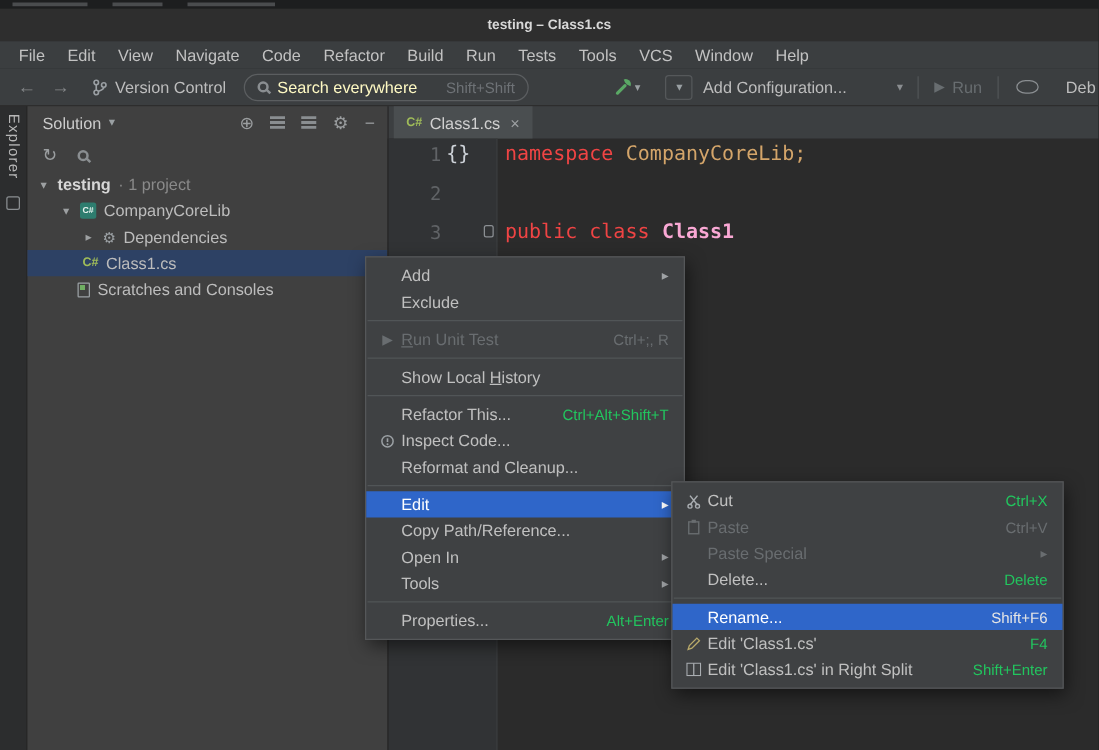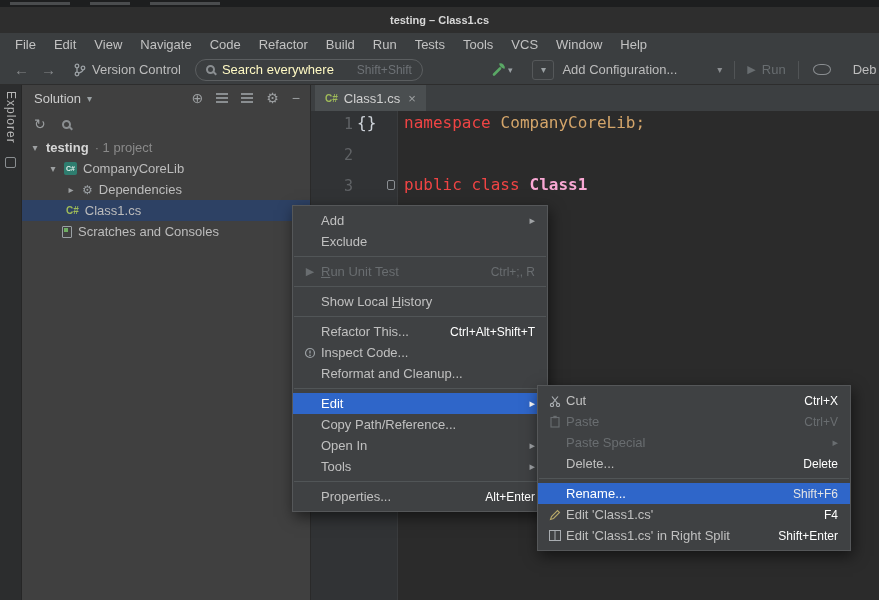--- a/index.html
+++ b/index.html
@@ -110,21 +110,21 @@
   .cls-name { color:#f9a8d4; margin-left:0.62em;font-weight:bold; }
 
   
   .menu { position:absolute; background:#3f4143; border:1px solid #555759;
     box-shadow:2px 5px 14px rgba(0,0,0,.55); padding:4px 0; z-index:20; }
   .menu1 { left:252px; top:205px; width:256px;margin-left:40px; }
   .menu2 { left:537px; top:385px; width:314px; z-index:21; }
   .mrow { height:21px; display:flex; align-items:center; padding:0 12px 0 6px;
     color:#c0c0c0; font-size:13px; }
   .mrow .gut { width:22px; display:flex; justify-content:center; align-items:center; flex:0 0 auto; }
-  .mrow .sc { margin-left:auto; color:#ffffff; font-size:12px; padding-left:16px; }
+  .mrow .sc { margin-left:auto; color:#22c55e; font-size:12px; padding-left:16px; }
   .mrow .arrow { margin-left:auto; color:#9fa2a5; font-size:11px; }
   .mrow.disabled .lbl, .mrow.disabled .sc, .mrow.disabled .arrow, .mrow.disabled .dimrun { color:#696d70; }
   .mrow.hl { background:#2f66c9; }
   .mrow.hl .lbl { color:#ffffff; }
   .mrow.hl .sc { color:#e5e5e5; }
   .mrow.hl .arrow { color:#ffffff; }
   .msep { height:1px; background:#515557; margin:4px 1px; }
   .u { text-decoration:underline; }
   .dimrun { font-size:11px; color:#696d70; }
   svg.mi { display:block; }

